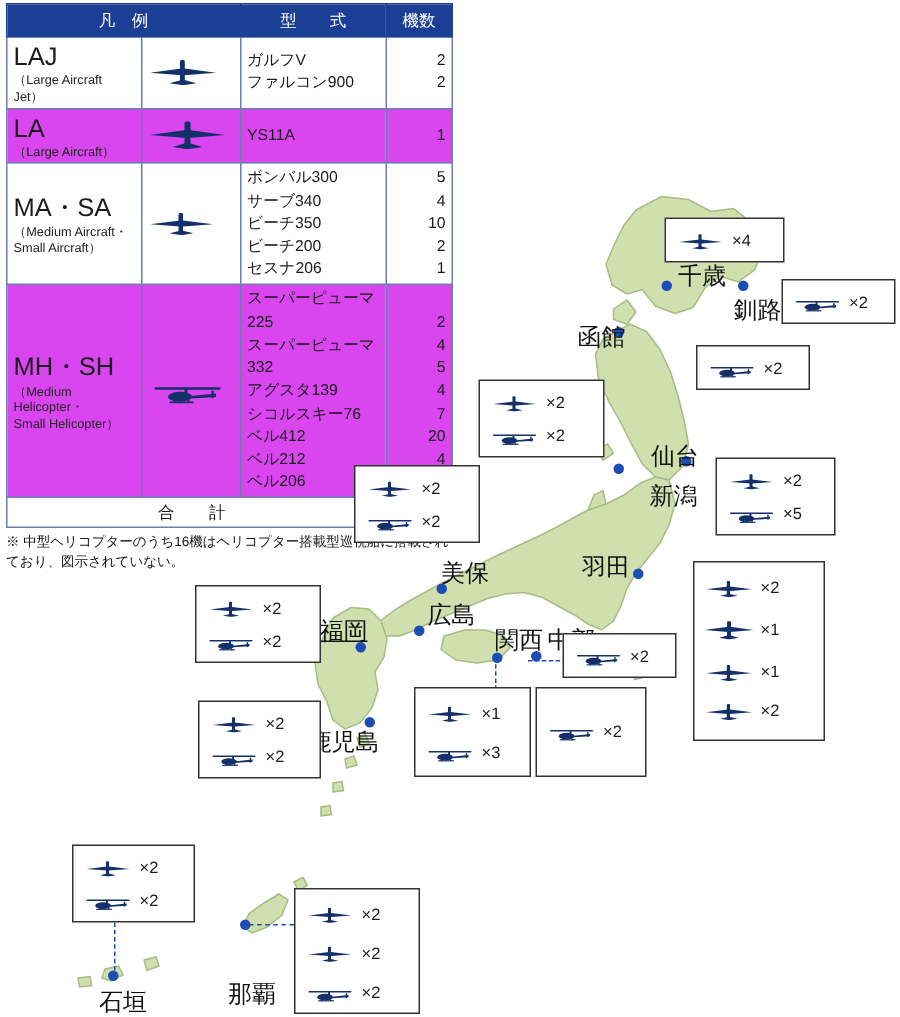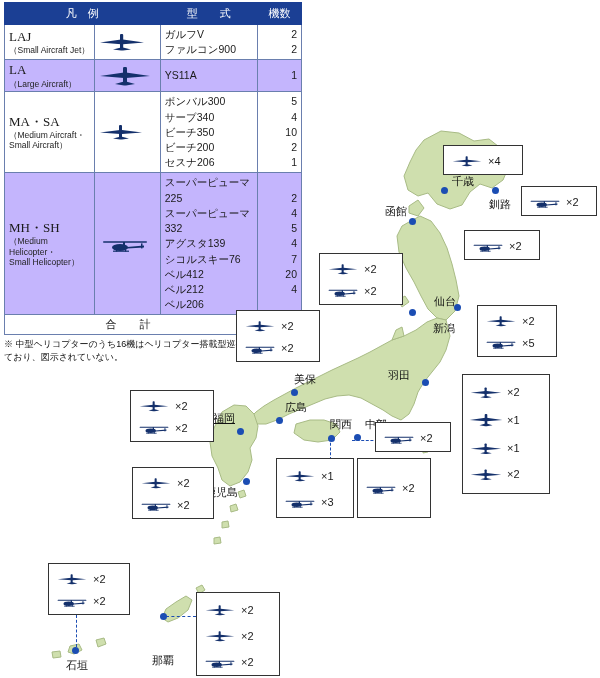--- a/index.html
+++ b/index.html
@@ -17,45 +17,45 @@
   table.legend-table th {
     background:#1b3f94; color:#ffffff; font-weight:normal;
     font-size:11px; border:1px solid #1b3f94; padding:3px 2px;
     text-align:center;
   }
   table.legend-table td {
     border:1px solid #6a7fae; padding:2px 4px; vertical-align:middle;
     font-size:10.5px; background:#ffffff;
   }
   td.cat { width:88px; line-height:1.25; padding:4px 4px; }
-  td.cat .main { font-size:13px;font-family:Liberation Serif, serif; }
+  td.cat .main { font-size:17px; }
   td.cat .sub { font-size:8.5px; color:#222; display:block; line-height:1.25; }
   td.icon { width:58px; text-align:center; }
   td.types { width:100px; line-height:1.45; font-size:10.5px; }
   td.count { width:40px; text-align:right; padding-right:8px; line-height:1.45; font-size:10.5px;}
-  tr.shaded td { background:#c4b5fd; }
+  tr.shaded td { background:#d946ef; }
   tr.total td { text-align:center; font-size:11px; }
   td.total-label { letter-spacing:6px; }
   td.total-num { text-align:right; padding-right:8px; }
   .note { font-size:9px; line-height:1.35; margin-top:3px; color:#111; width:300px;}
 
   
   #map { position:absolute; left:0; top:0; width:600px; height:678px; }
 
   
   .box {
     position:absolute; border:1px solid #333; background:#ffffff;
     padding:4px 6px; box-sizing:border-box;
   }
   .row { display:flex; align-items:center; height:22px; white-space:nowrap; }
   .row .glyph { width:34px; display:flex; justify-content:center; align-items:center; }
   .row .mult { font-size:11px; margin-left:4px; }
 
   
-  .city { position:absolute; font-size:11px; color:#111; white-space:nowrap; }
+  .city { position:absolute; font-size:16px; color:#111; white-space:nowrap; }
   .dot { position:absolute; width:7px; height:7px; border-radius:50%; background:#1b4db3; }
 
   .leader { position:absolute; border-top:1px dashed #1b4db3; height:0; }
   .leaderv { position:absolute; border-left:1px dashed #1b4db3; width:0; }
 
   svg { display:block; }
 </style>
 </head>
 <body>
 
@@ -114,21 +114,21 @@
         <th colspan="2">凡　例</th>
         <th>型　　式</th>
         <th>機数</th>
       </tr>
     </thead>
     <tbody>
 
       <tr>
         <td class="cat">
           <span class="main">LAJ</span>
-          <span class="sub">（Small Aircraft Jet）</span>
+          <span class="sub">（Large Aircraft Jet）</span>
         </td>
         <td class="icon">
           <svg width="46" height="20" viewBox="0 0 46 20">
             <g fill="#14306b">
               <rect x="21" y="2" width="3.2" height="16" rx="1"></rect>
               <path d="M1 10.5 L22 7.6 L24 7.6 L45 10.5 L24 12.2 L22 12.2 Z"></path>
               <path d="M14 17.5 L22 15.4 L24 15.4 L32 17.5 L24 18.6 L22 18.6 Z"></path>
             </g>
           </svg>
         </td>
@@ -232,21 +232,21 @@
 <div class="dot" style="left:72px;  top:647px;"></div>
 
 <div class="leader" style="left:100px; top:603px; width:0px;"></div>
 <div class="leaderv" style="left:76px;  top:615px; height:32px;"></div>
 <div class="leader" style="left:166px; top:616px; width:30px;"></div>
 <div class="leader" style="left:352px; top:440px; width:26px;"></div>
 <div class="leaderv" style="left:330px; top:438px; height:22px;"></div>
 
 <div class="city" style="left:452px; top:174px;">千歳</div>
 <div class="city" style="left:489px; top:197px;font-family:Liberation Serif, serif;">釧路</div>
-<div class="city" style="left:385px; top:204px;text-align:center;">函館</div>
+<div class="city" style="left:385px; top:215px;text-align:center;">函館</div>
 <div class="city" style="left:434px; top:294px;">仙台</div>
 <div class="city" style="left:398px; top:321px;margin-left:35px;">新潟</div>
 <div class="city" style="left:388px; top:368px;">羽田</div>
 <div class="city" style="left:294px; top:372px;">美保</div>
 <div class="city" style="left:285px; top:400px;text-align:center;">広島</div>
 <div class="city" style="left:330px; top:417px;">関西</div>
 <div class="city" style="left:365px; top:417px;">中部</div>
 <div class="city" style="left:213px; top:411px;text-decoration:underline;">福岡</div>
 <div class="city" style="left:205px; top:485px;">鹿児島</div>
 <div class="city" style="left:152px; top:634px;margin-top:19px;">那覇</div>

